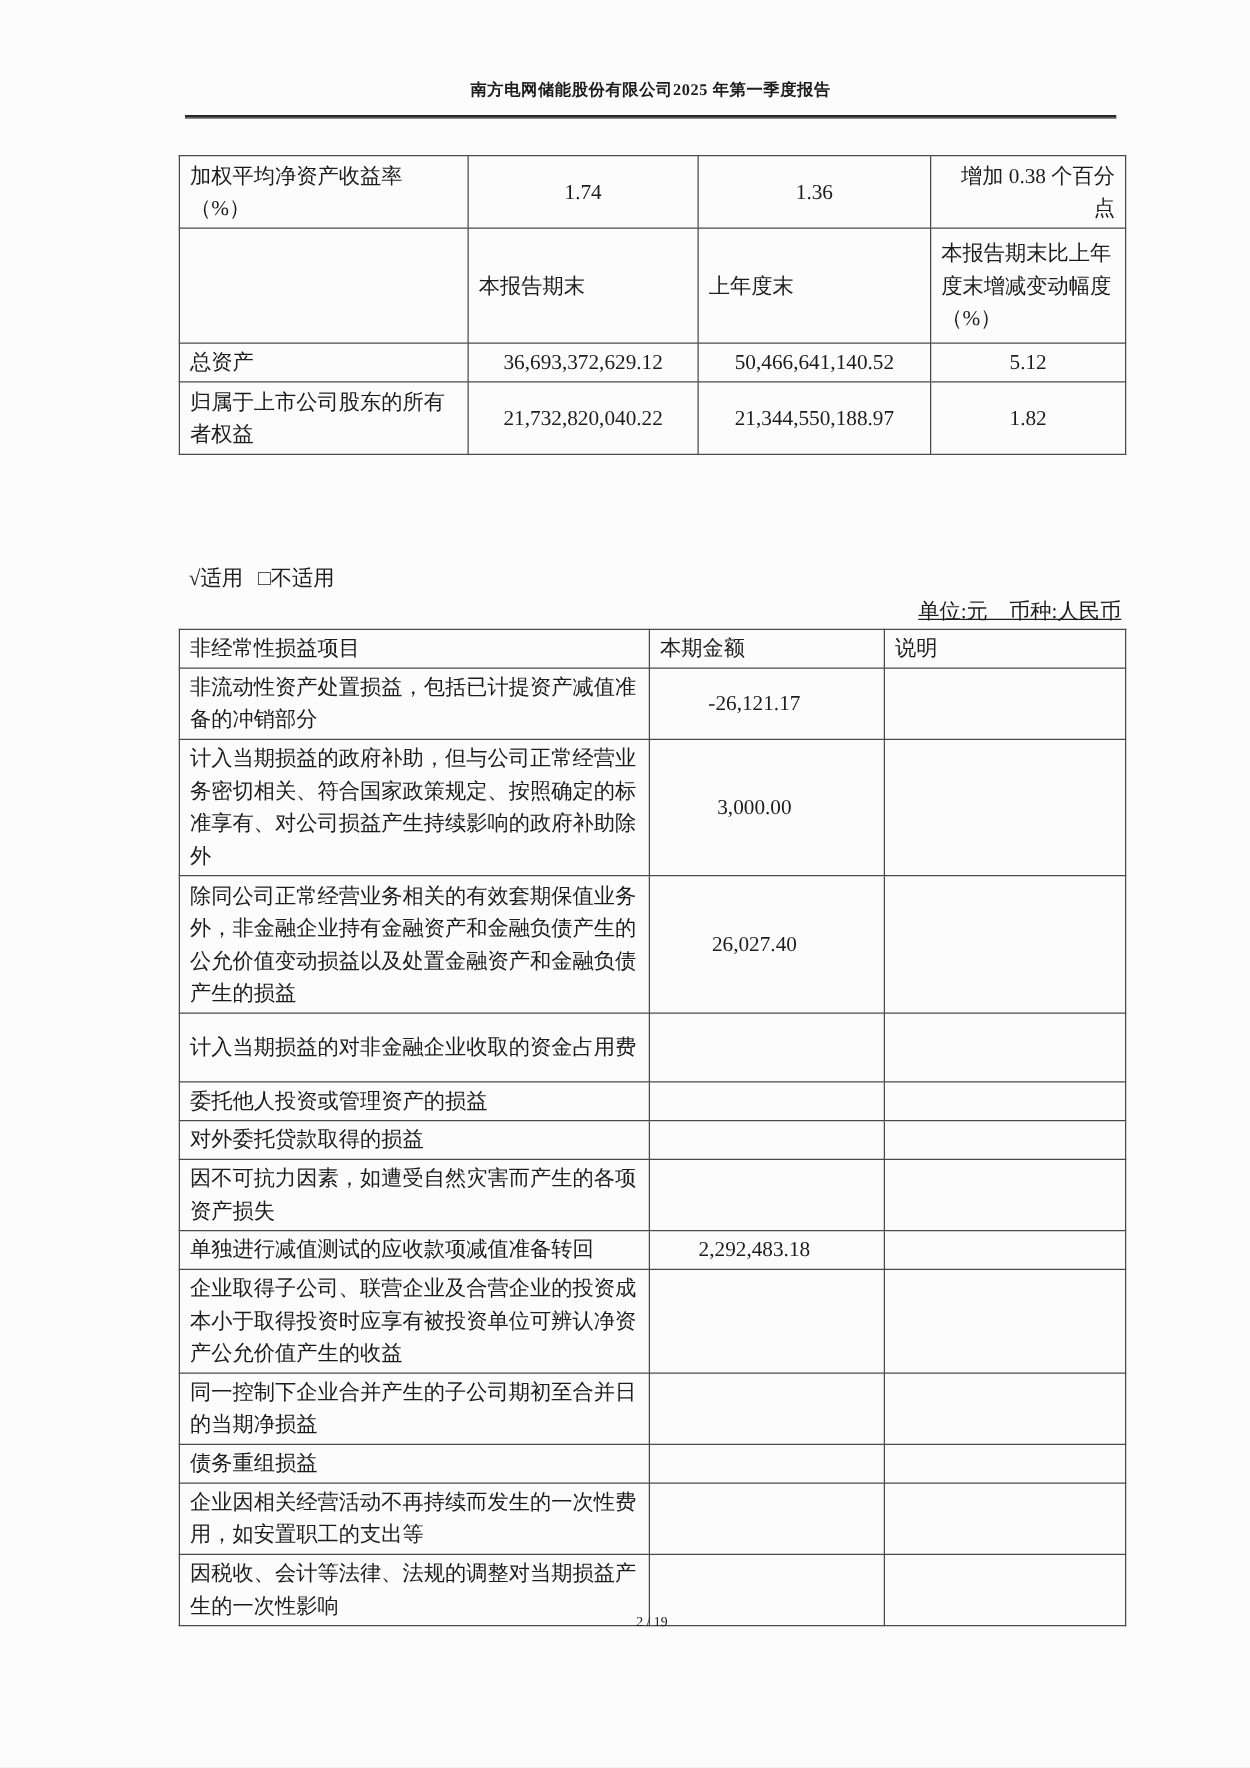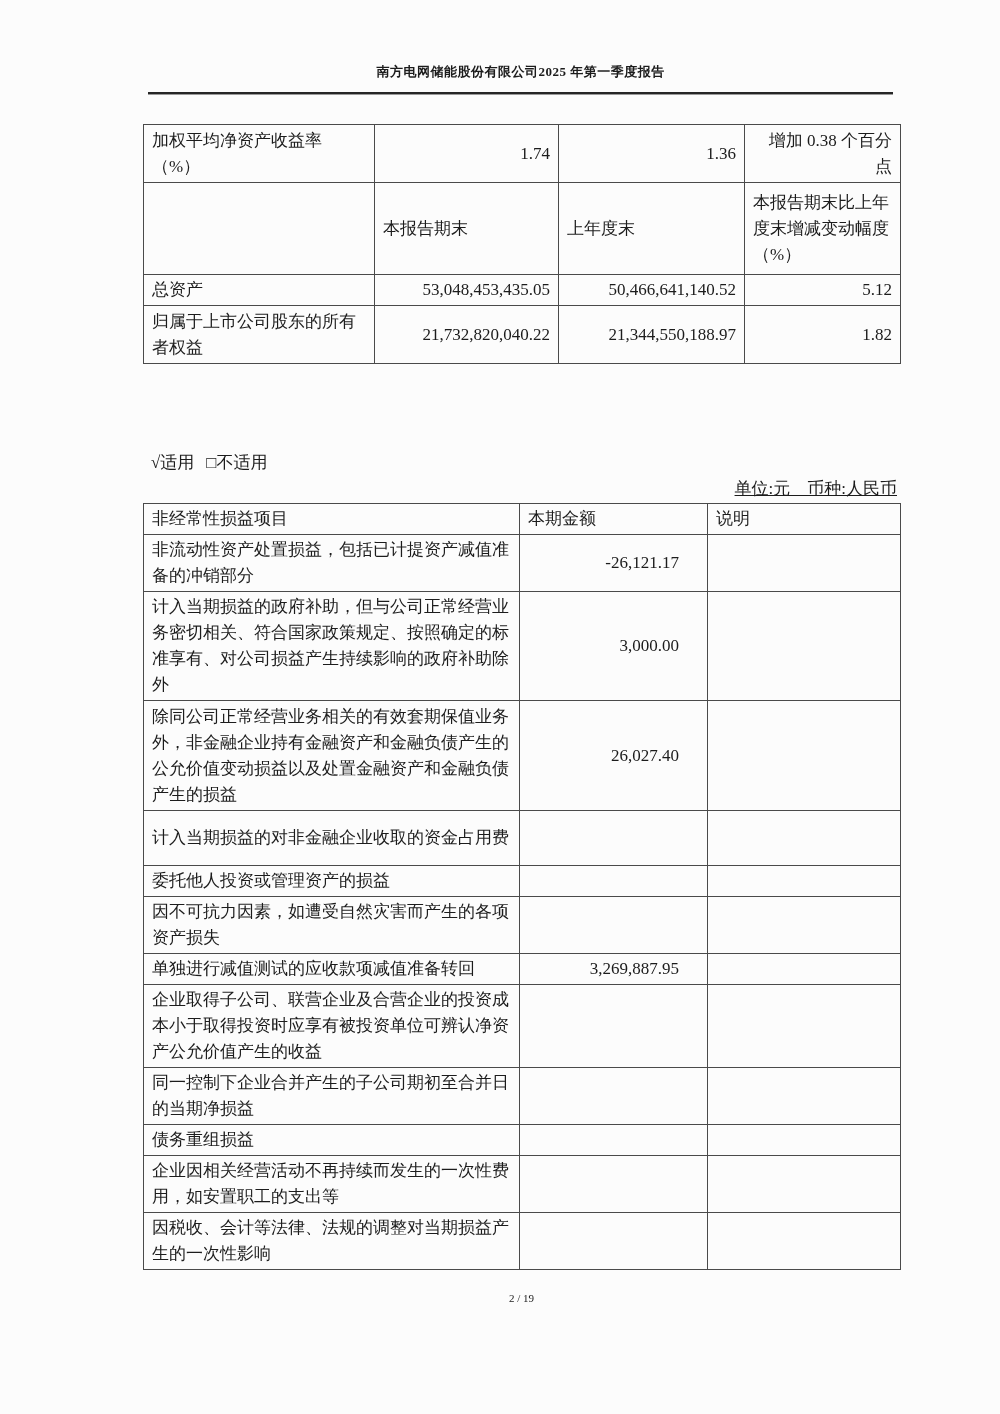--- a/index.html
+++ b/index.html
@@ -32,21 +32,21 @@
     border:1px solid #4a4a4a;
     font-size:17px; line-height:26px;
     padding:2px 8px;
     vertical-align:middle;
     overflow:hidden;
     word-break:break-all;
   }
   #summary-table { left:143px; top:124px; width:757px; }
   #nonrecurring-table { left:143px; top:503px; width:757px; }
   .lbl { text-align:left; }
-  .num { text-align:right; font-variant-numeric:tabular-nums;font-family:Liberation Serif, serif; }
+  .num { text-align:center; font-variant-numeric:tabular-nums;font-family:Liberation Serif, serif; }
   .ctr { text-align:left; }
   .chg { text-align:right; }
   #nonrecurring-table td.num { padding-right:28px; }
   .section-heading {
     position:absolute; left:148px; top:422px; width:750px;
     font-size:17px; line-height:22px;
   }
   .check-line {
     position:absolute; left:151px; top:452px; width:750px;
     font-size:17px; line-height:22px;
@@ -84,21 +84,21 @@
         <td class="chg">增加 0.38 个百分点</td>
       </tr>
       <tr style="height:92px">
         <td class="lbl"></td>
         <td class="ctr">本报告期末</td>
         <td class="ctr">上年度末</td>
         <td class="ctr">本报告期末比上年度末增减变动幅度（%）</td>
       </tr>
       <tr style="height:30px">
         <td class="lbl">总资产</td>
-        <td class="num">53,048,453,435.05</td>
+        <td class="num">36,693,372,629.12</td>
         <td class="num">50,466,641,140.52</td>
         <td class="num">5.12</td>
       </tr>
       <tr style="height:58px">
         <td class="lbl">归属于上市公司股东的所有者权益</td>
         <td class="num">21,732,820,040.22</td>
         <td class="num">21,344,550,188.97</td>
         <td class="num">1.82</td>
       </tr>
     </tbody>
@@ -141,28 +141,33 @@
       <tr style="height:55px">
         <td class="lbl">计入当期损益的对非金融企业收取的资金占用费</td>
         <td class="num"></td>
         <td class="lbl"></td>
       </tr>
       <tr style="height:26px">
         <td class="lbl">委托他人投资或管理资产的损益</td>
         <td class="num"></td>
         <td class="lbl"></td>
       </tr>
+      <tr style="height:25px">
+        <td class="lbl">对外委托贷款取得的损益</td>
+        <td class="num"></td>
+        <td class="lbl"></td>
+      </tr>
       <tr style="height:50px">
         <td class="lbl">因不可抗力因素，如遭受自然灾害而产生的各项资产损失</td>
         <td class="num"></td>
         <td class="lbl"></td>
       </tr>
       <tr style="height:27px">
         <td class="lbl">单独进行减值测试的应收款项减值准备转回</td>
-        <td class="num">3,269,887.95</td>
+        <td class="num">2,292,483.18</td>
         <td class="lbl"></td>
       </tr>
       <tr style="height:81px">
         <td class="lbl">企业取得子公司、联营企业及合营企业的投资成本小于取得投资时应享有被投资单位可辨认净资产公允价值产生的收益</td>
         <td class="num"></td>
         <td class="lbl"></td>
       </tr>
       <tr style="height:55px">
         <td class="lbl">同一控制下企业合并产生的子公司期初至合并日的当期净损益</td>
         <td class="num"></td>

